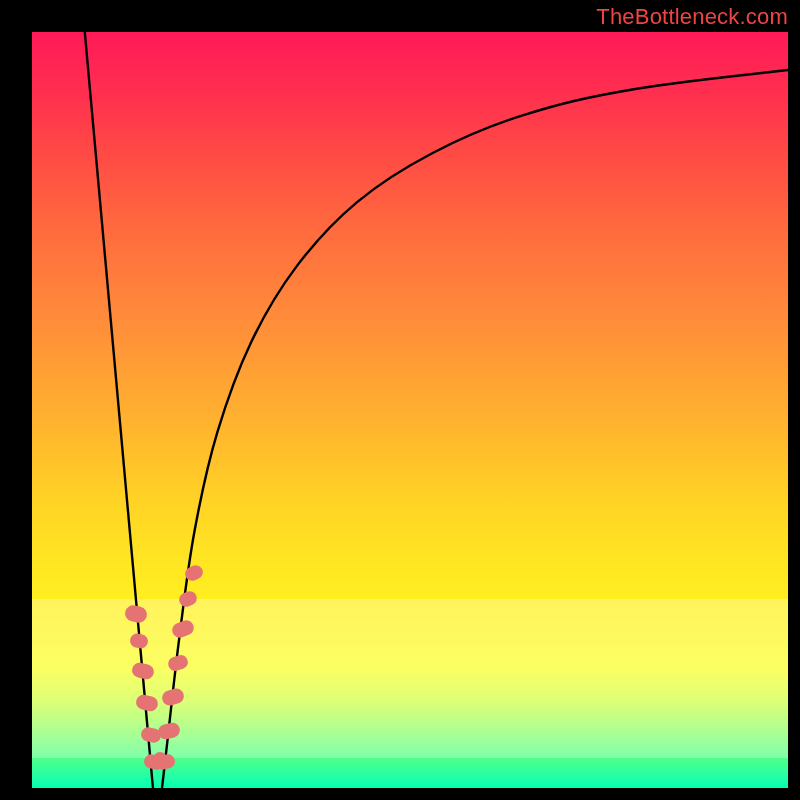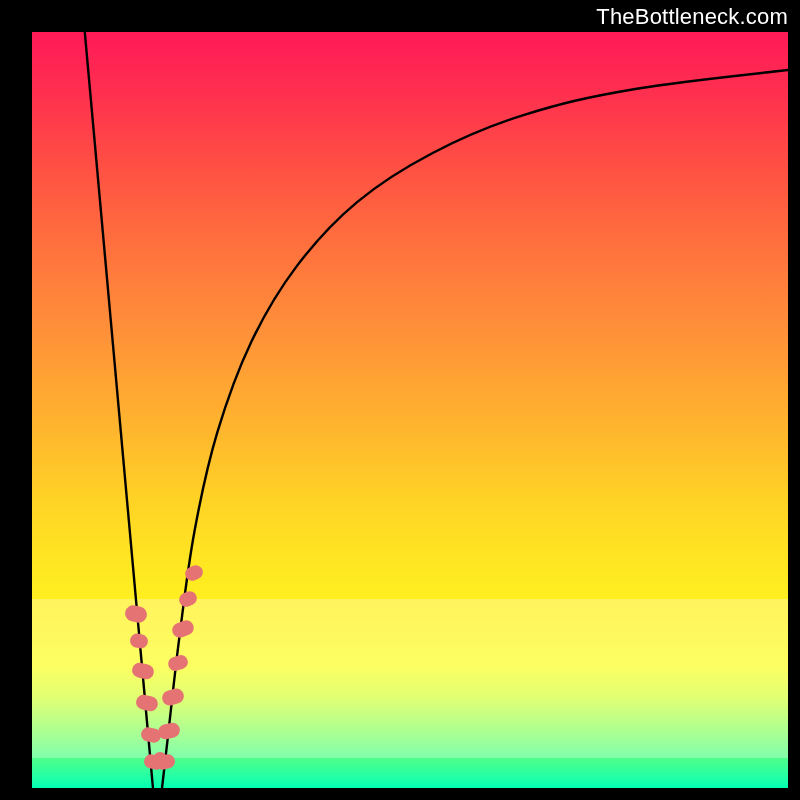--- a/index.html
+++ b/index.html
@@ -60,21 +60,21 @@
   .marker {
     position: absolute;
     background: #e57373;
     border-radius: 10px;
     transform: translate(-50%, -50%);
   }
   .watermark {
     position: absolute;
     top: 4px;
     right: 12px;
-    color: #ffffff;
+    color: #ef4444;
     font-size: 22px;
     font-weight: 500;
     letter-spacing: 0.2px;
     user-select: none;
   }
 </style>
 </head>
 <body>
 
 <div class="frame">

